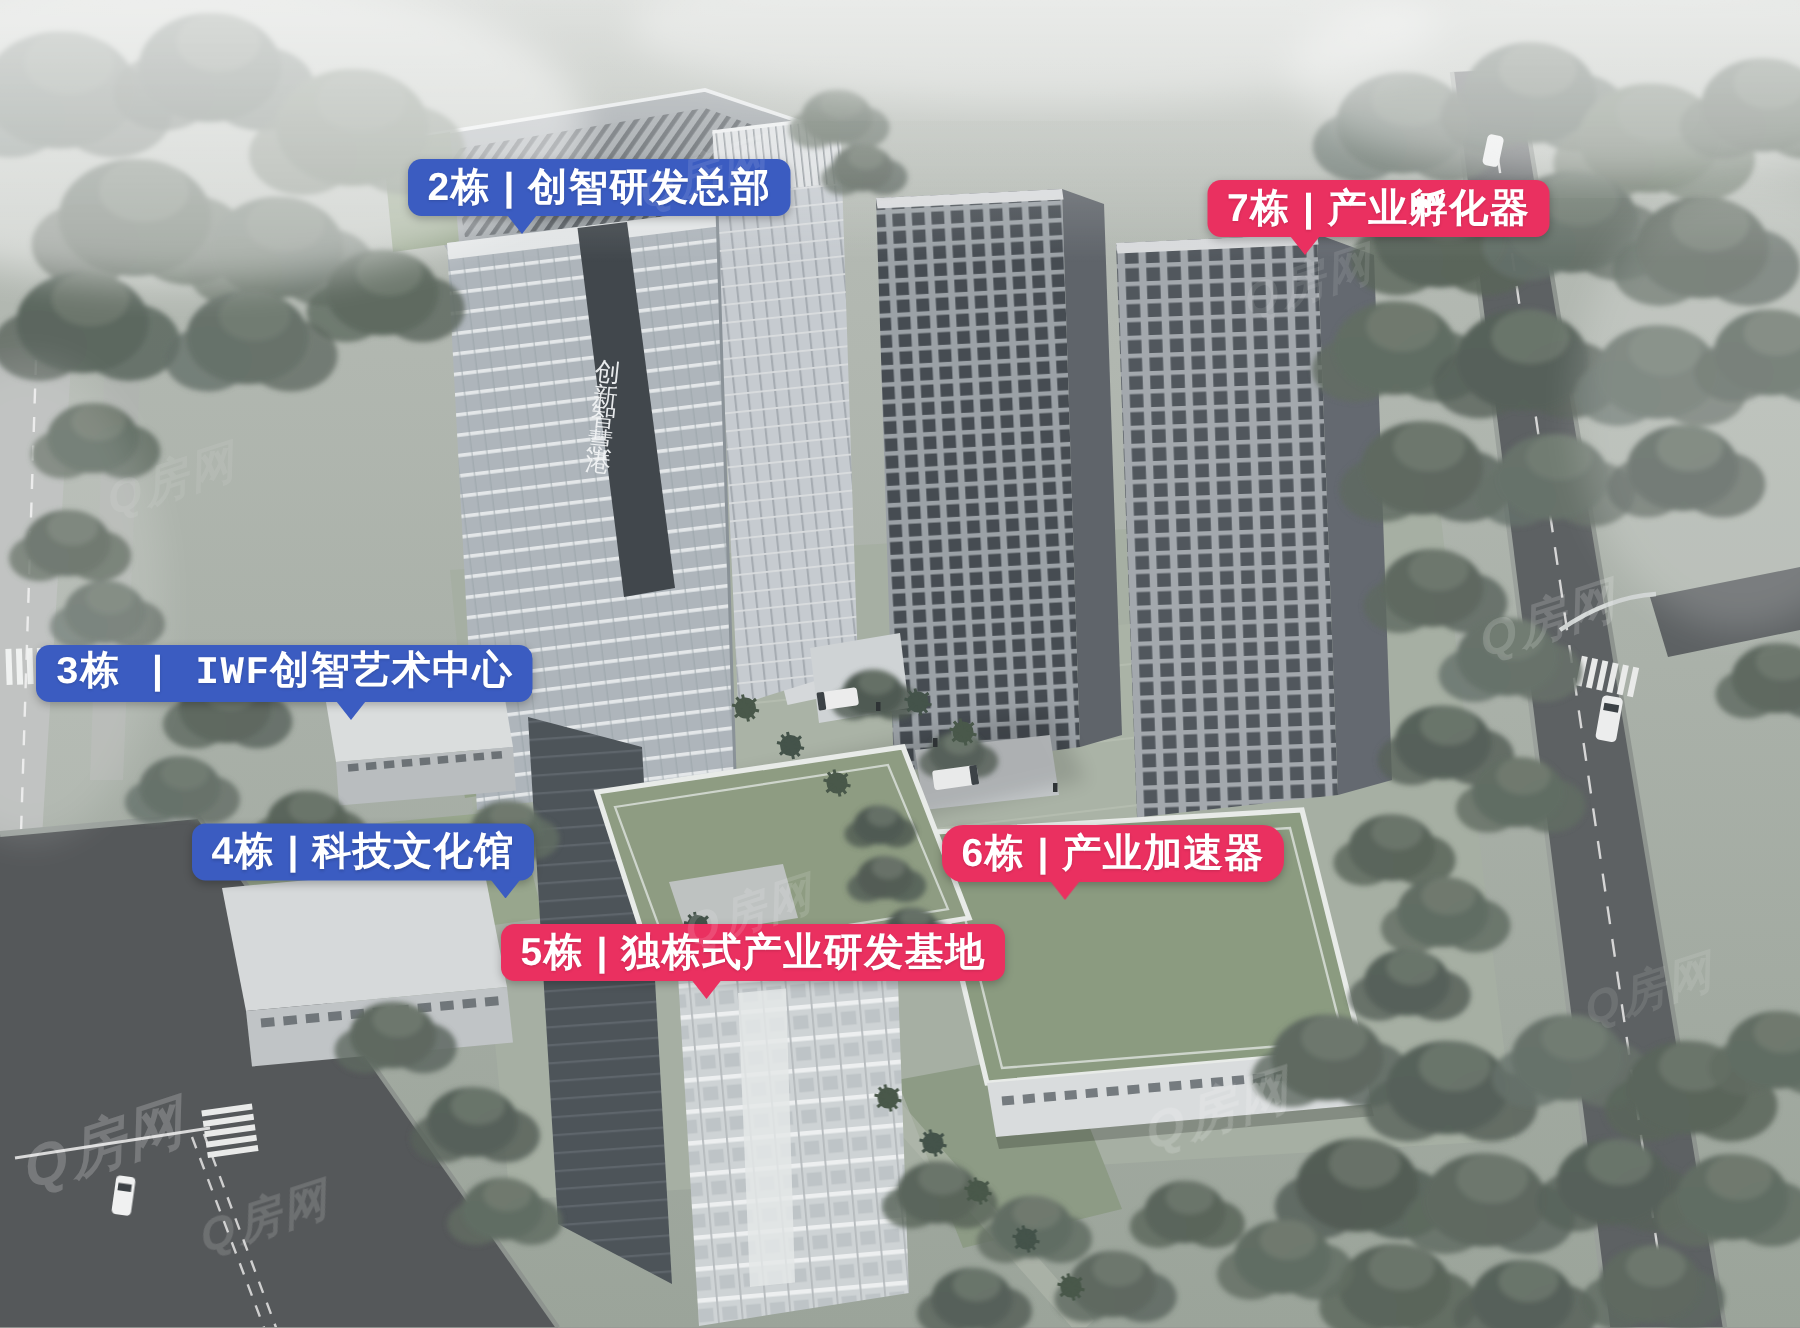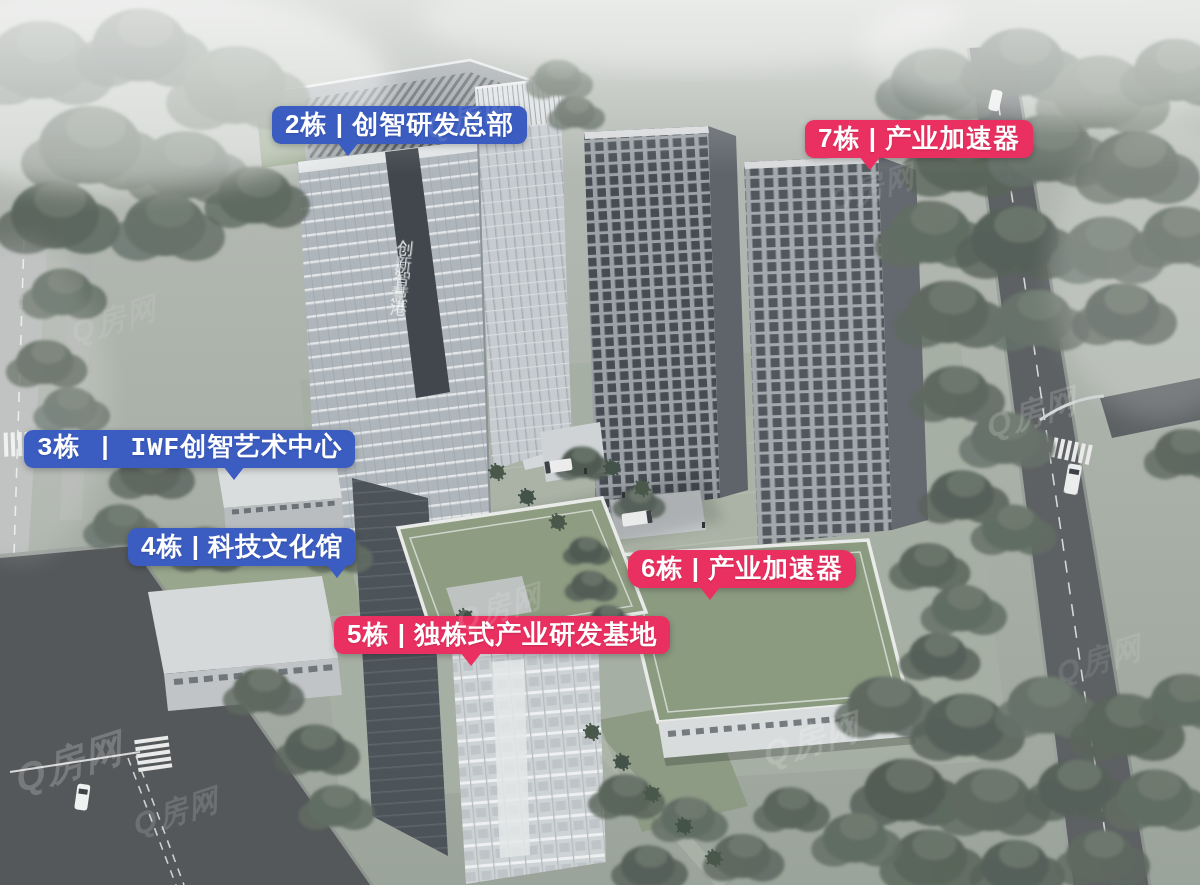--- a/index.html
+++ b/index.html
@@ -368,30 +368,30 @@
   <div class="vsign">创新智慧港</div>
 
 
   <div class="bubble" style="left: 272px; top: 106px; --c: #3b5cc1;">
     <span>2栋 | 创智研发总部</span>
     <span class="tail" style="left:65px;"></span>
   </div>
 
 
   <div class="bubble" style="left: 805px; top: 120px; --c: #ea3060;">
-    <span>7栋 | 产业加速器</span>
+    <span>7栋 | 产业孵化器</span>
     <span class="tail" style="left:54px;"></span>
   </div>
 
   <div class="bubble" style="left: 24px; top: 430px; font-family: Liberation Mono, monospace; --c: #3b5cc1;">
     <span>3栋 | IWF创智艺术中心</span>
     <span class="tail" style="left:199px;"></span>
   </div>
 
-  <div class="bubble" style="left: 128px; top: 528px; text-align: right; --c: #3b5cc1;">
+  <div class="bubble" style="left: 128px; top: 549px; text-align: right; --c: #3b5cc1;">
     <span>4栋 | 科技文化馆</span>
     <span class="tail" style="left:198px;"></span>
   </div>
 
   <div class="bubble" style="left: 334px; top: 616px; --c: #ea3060;">
     <span>5栋 | 独栋式产业研发基地</span>
     <span class="tail" style="left:126px;"></span>
   </div>
 
   <div class="bubble" style="left: 628px; top: 550px; border-radius: 14px; --c: #ea3060;">

